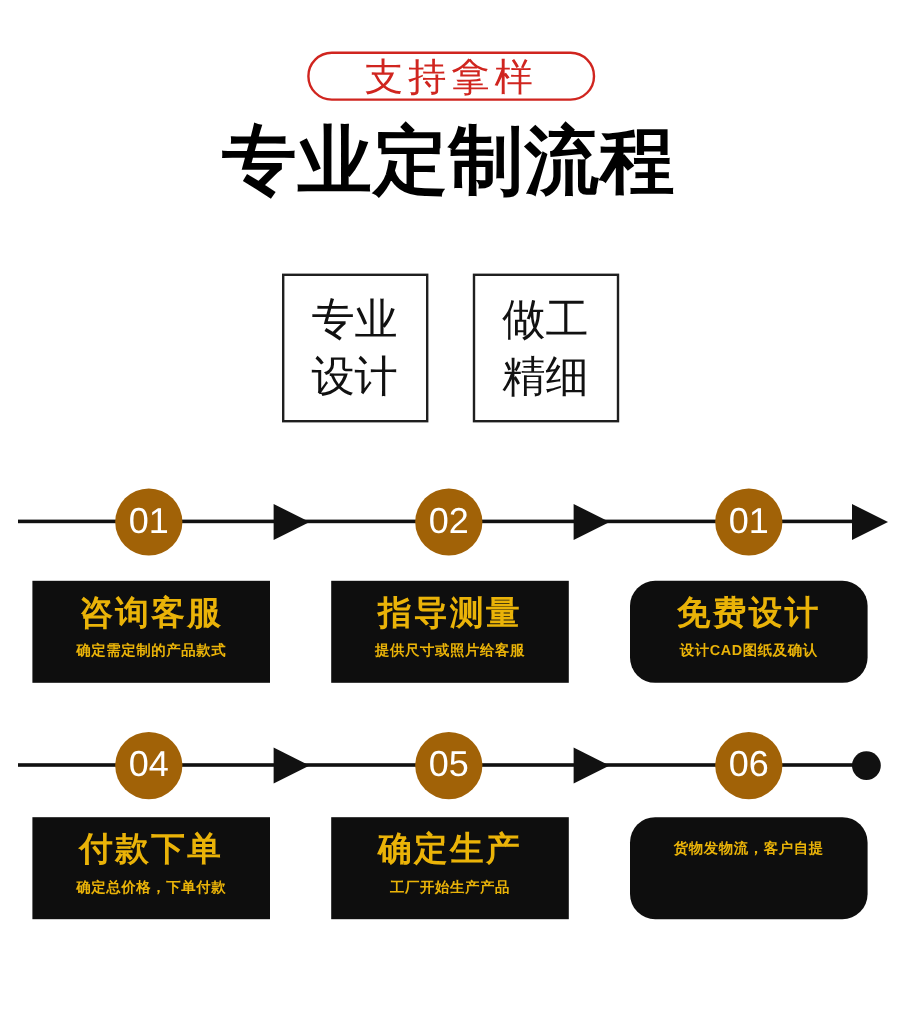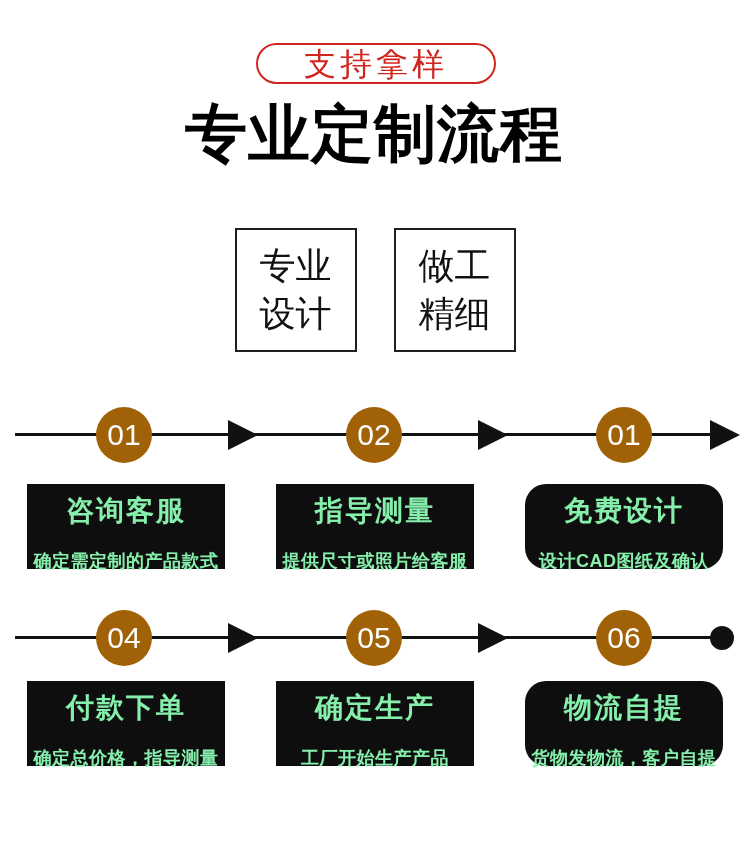--- a/index.html
+++ b/index.html
@@ -141,33 +141,33 @@
     height: 85px;
   }
   .boxes-row1 { top: 484px; }
   .boxes-row2 { top: 681px; }
   .step-box {
     position: absolute;
     top: 0;
     width: 198px;
     height: 85px;
     background: #0e0e0e;
-    color: #86efac;
+    color: #eab308;
     text-align: center;
     padding-top: 11px;
   }
   .step-box .step-title {
     font-size: 28px;
     font-weight: bold;
     letter-spacing: 2px;
     line-height: 1.15;
   }
   .step-box .step-desc {
-    margin-top: 22px;
-    font-size: 18px;
+    margin-top: 7px;
+    font-size: 12px;
     font-weight: bold;
     letter-spacing: 0.5px;
     white-space: nowrap;
   }
   .b1 { left: 27px; }
   .b2 { left: 276px; }
   .b3 { left: 525px; border-radius: 21px; }
 </style>
 </head>
 <body>
@@ -234,25 +234,24 @@
       <span>05</span>
     </div>
     <div class="circle c3">
       <span>06</span>
     </div>
   </div>
 
   <div class="step-boxes boxes-row2">
     <div class="step-box b1">
       <div class="step-title">付款下单</div>
-      <div class="step-desc">确定总价格，指导测量</div>
+      <div class="step-desc">确定总价格，下单付款</div>
     </div>
     <div class="step-box b2">
       <div class="step-title">确定生产</div>
       <div class="step-desc">工厂开始生产产品</div>
     </div>
     <div class="step-box b3">
-      <div class="step-title">物流自提</div>
       <div class="step-desc">货物发物流，客户自提</div>
     </div>
   </div>
 
 </div>
 
 </body></html>

